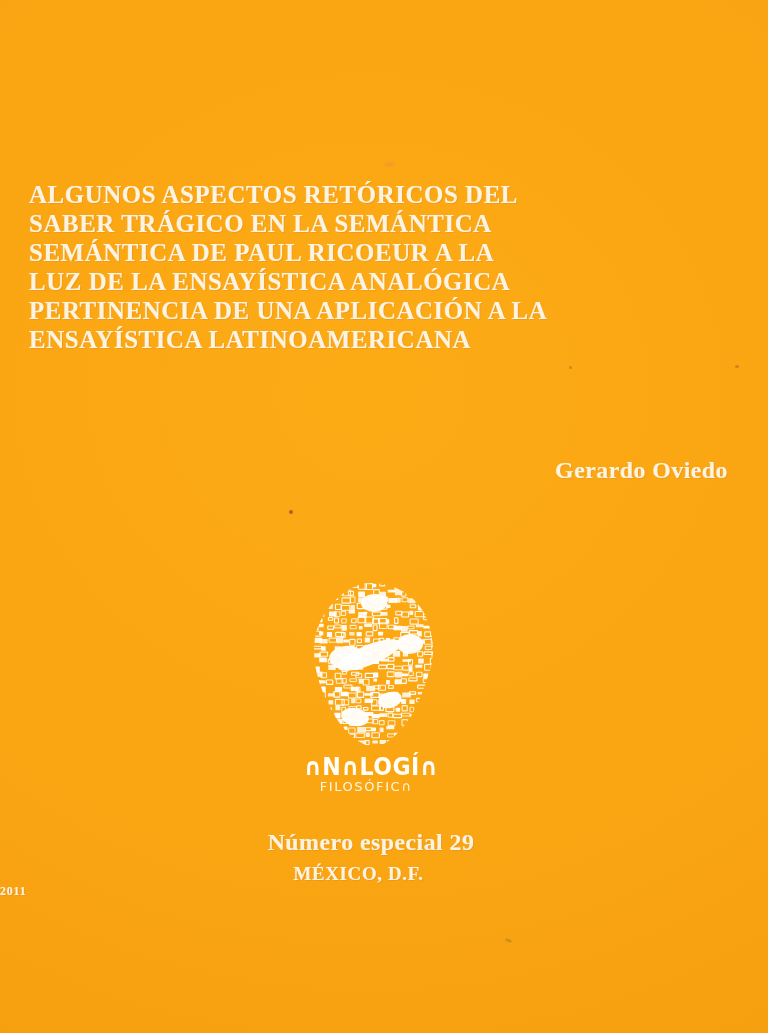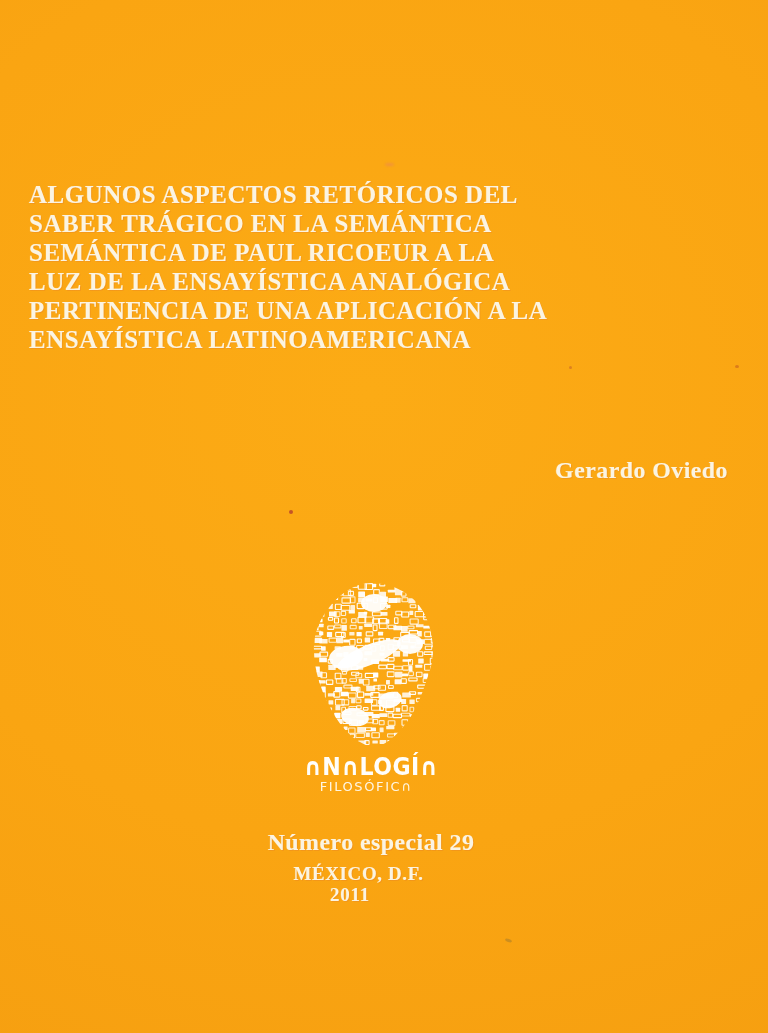--- a/index.html
+++ b/index.html
@@ -49,22 +49,22 @@
     text-align:center;
     font-size:24px;letter-spacing:0.4px;
   }
   .place{
     top:863px;left:0;right:51px;
     text-align:center;
     font-size:19px;letter-spacing:0.6px;
   }
   .year{
     top:884px;left:0;right:68px;
-    text-align:center;
-    font-size:19px;letter-spacing:0.8px;
+    text-align:left;
+    font-size:12px;letter-spacing:0.8px;
   }
   .speck{position:absolute;border-radius:50%;}
   .speck1{left:289px;top:510px;width:4px;height:4px;background:#b9472a;opacity:.85;}
   .speck2{left:735px;top:365px;width:4px;height:3px;background:#cf6a1c;opacity:.7;}
   .speck3{left:505px;top:939px;width:7px;height:3px;background:#a07a2e;opacity:.5;transform:rotate(18deg);}
   .speck4{left:385px;top:163px;width:9px;height:3px;background:rgba(231,120,110,0.4);filter:blur(1px);}
   .speck5{left:569px;top:366px;width:3px;height:3px;background:#c05a2a;opacity:.5;}
 </style>
 </head>
 <body>

